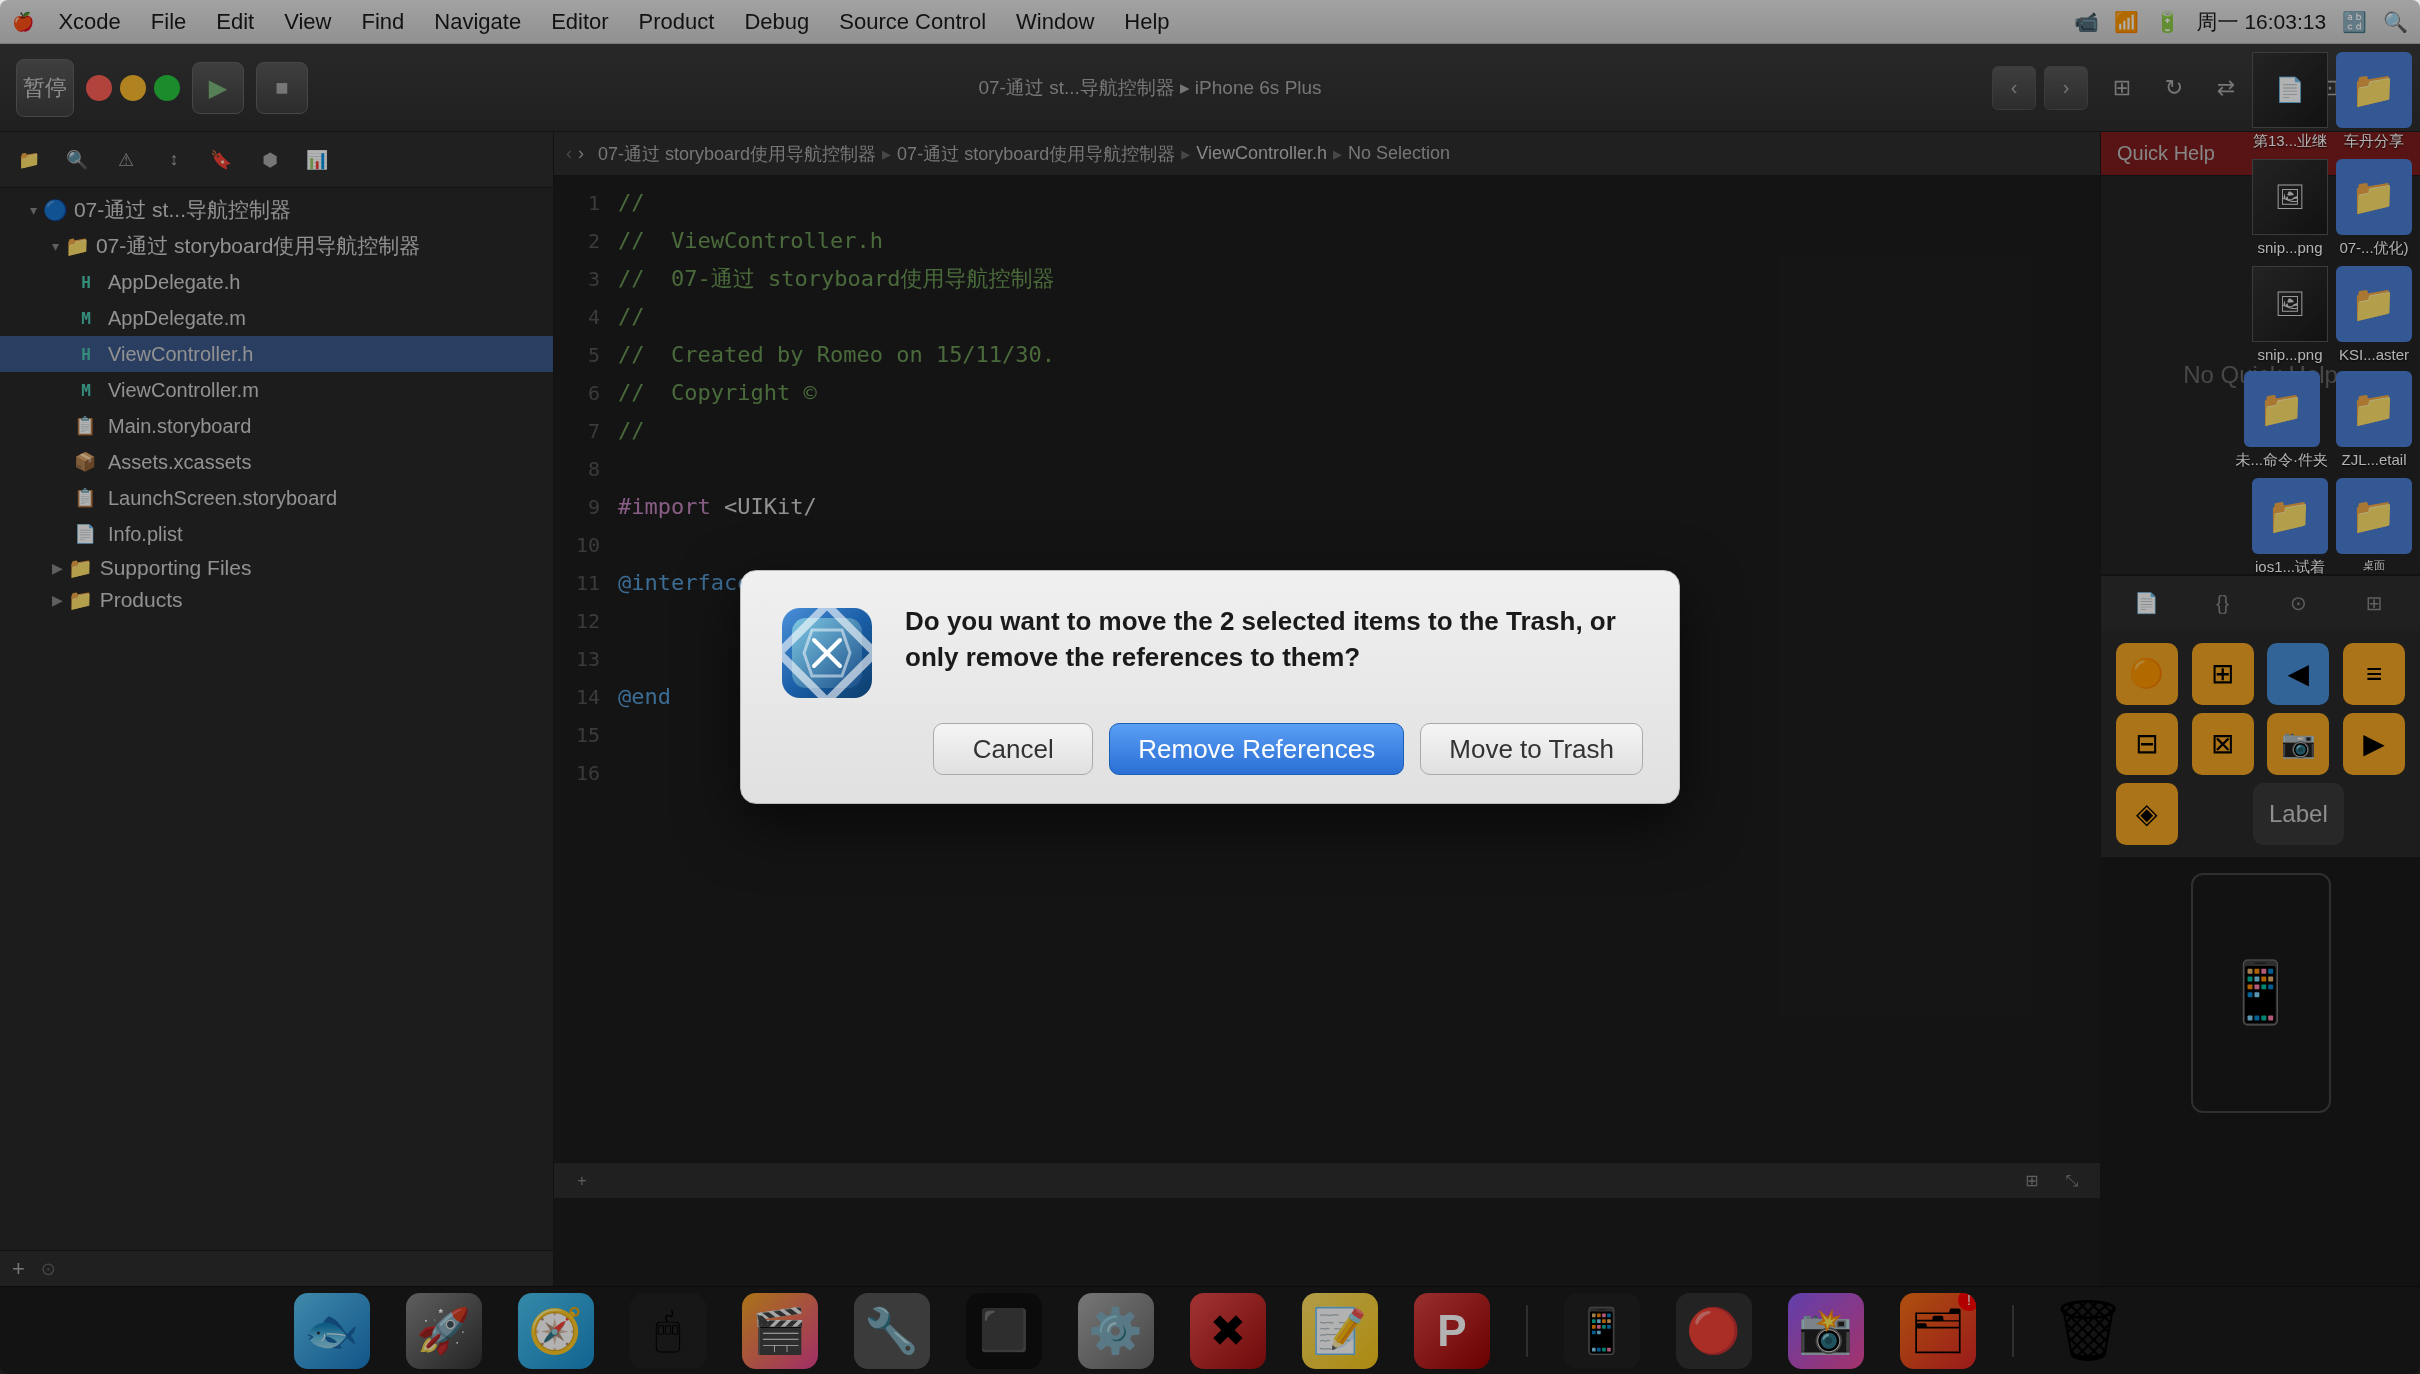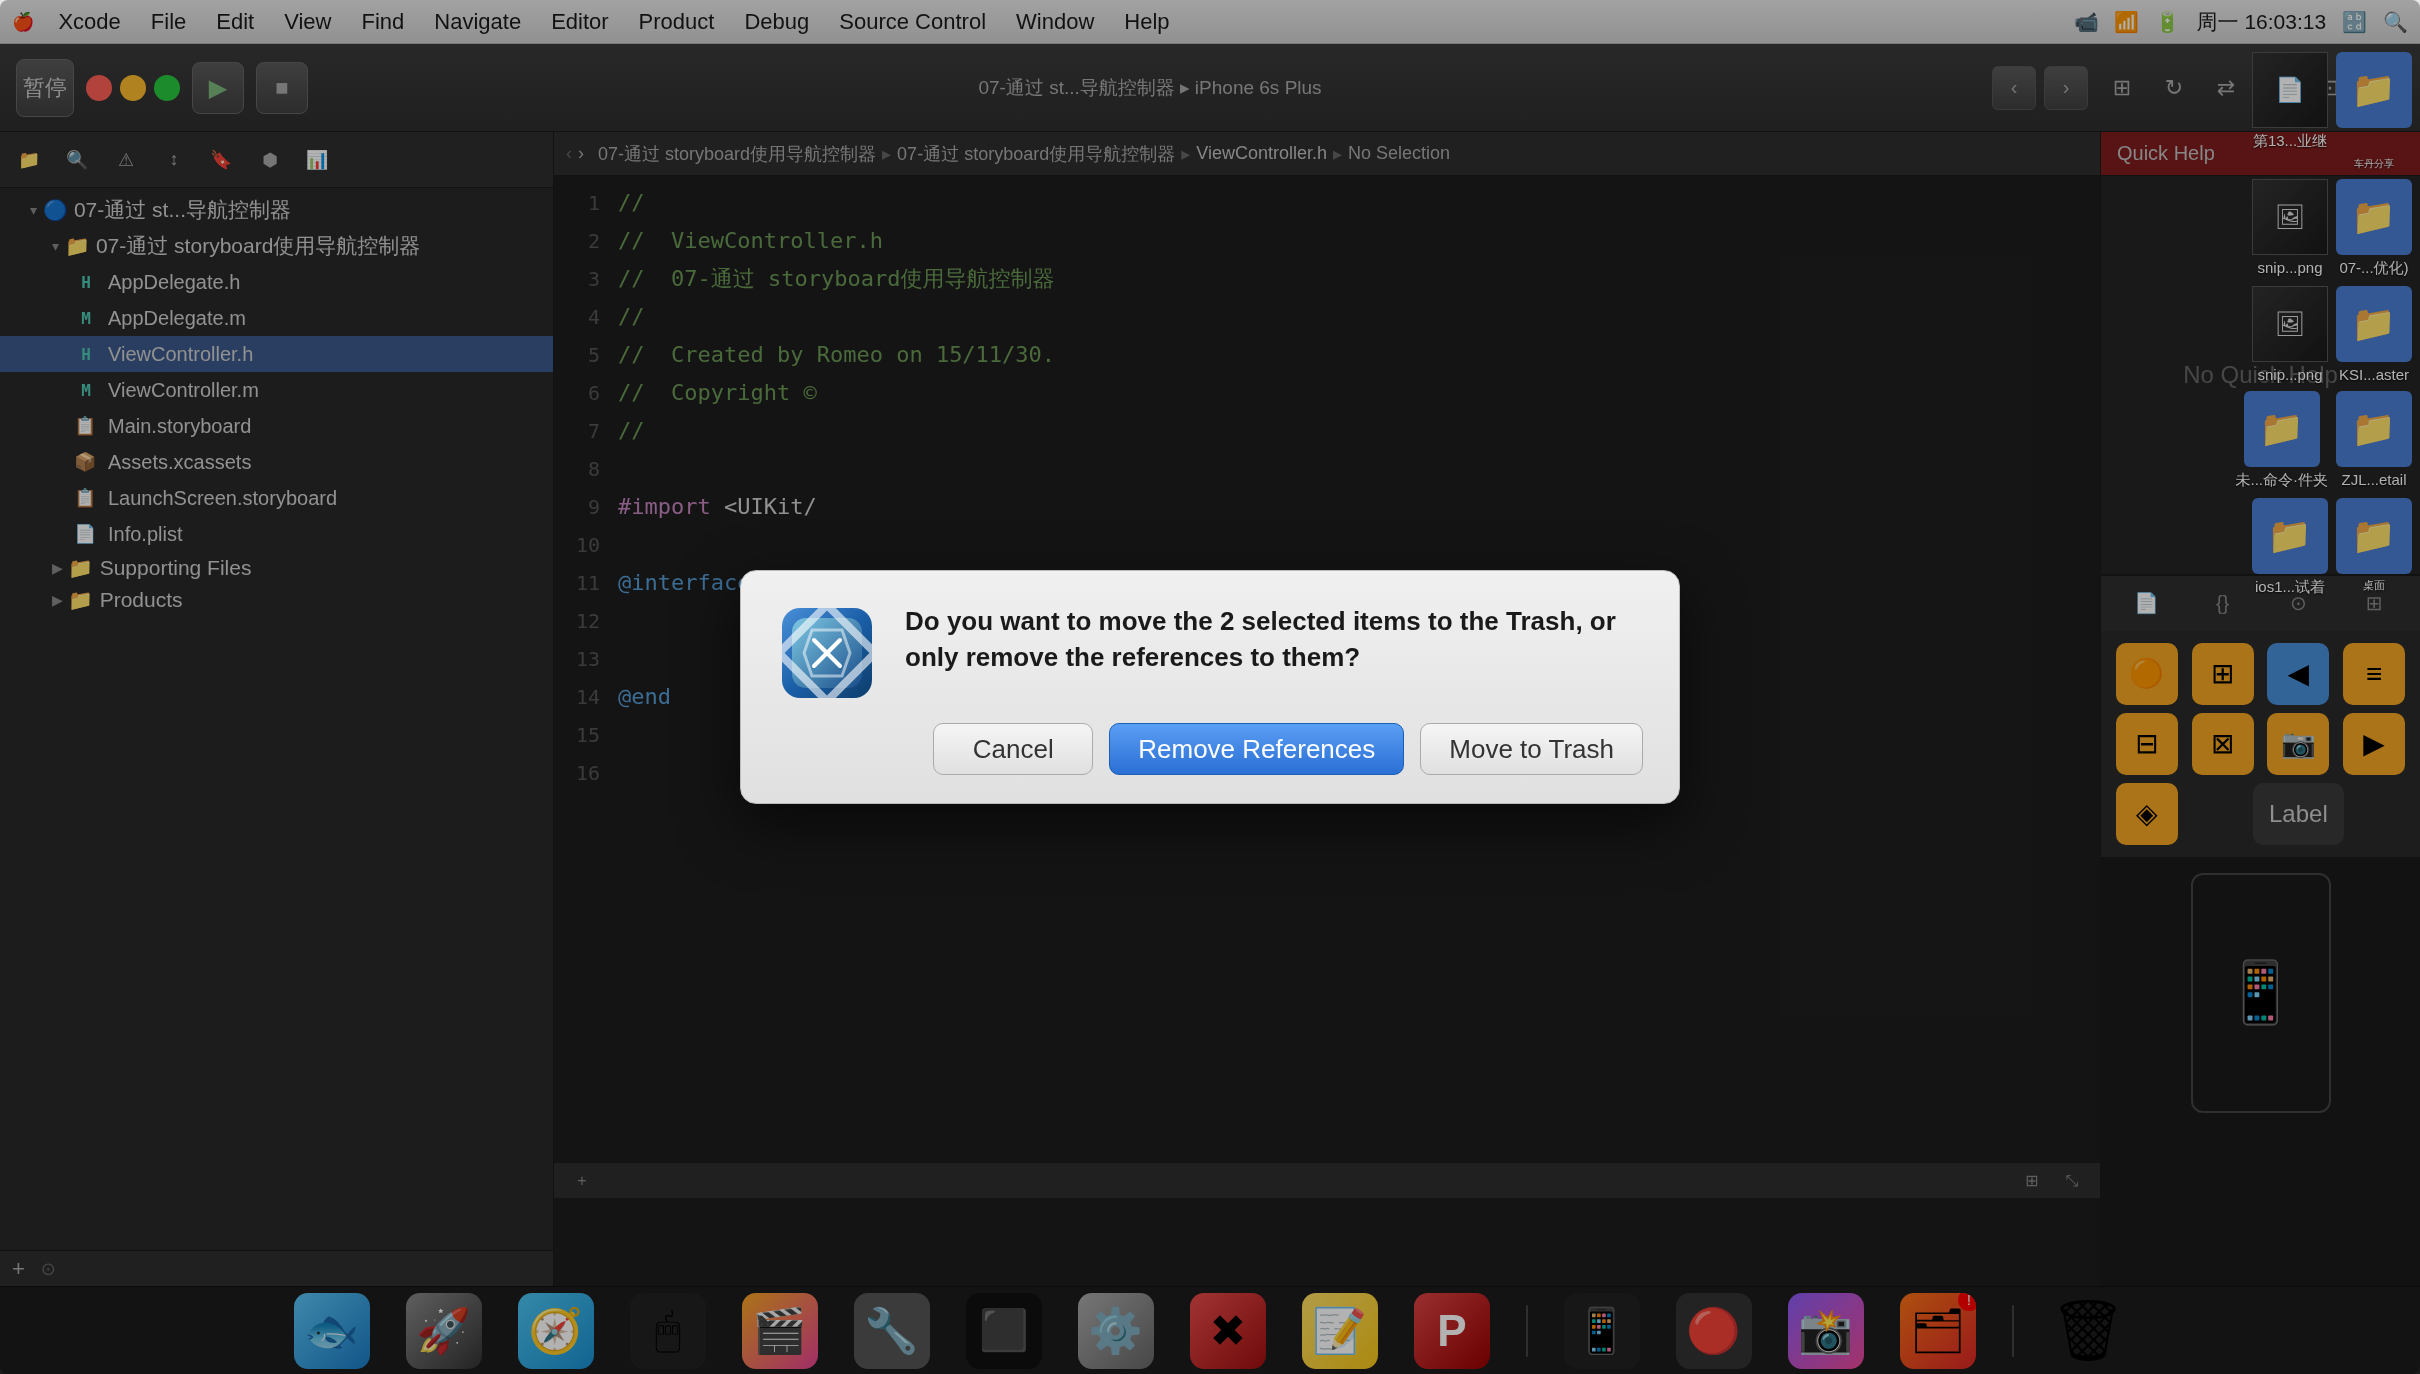--- a/index.html
+++ b/index.html
@@ -821,21 +821,21 @@
 <div class="desktop-right">
   <div class="desktop-row">
     <div style="display:flex;flex-direction:column;align-items:center;gap:4px;">
       <div style="width:76px;height:76px;background:linear-gradient(135deg,#333,#1a1a1a);border:1px solid #555;display:flex;align-items:center;justify-content:center;font-size:11px;color:#ddd;text-align:center;overflow:hidden;padding:4px;">
         <span style="font-size:24px;">📄</span>
       </div>
       <span style="font-size:15px;color:white;text-shadow:0 1px 2px rgba(0,0,0,0.9);text-align:center;">第13...业继</span>
     </div>
     <div style="display:flex;flex-direction:column;align-items:center;gap:4px;">
       <div style="width:76px;height:76px;background:#4a7fd4;border-radius:6px;display:flex;align-items:center;justify-content:center;font-size:36px;">📁</div>
-      <span style="font-size:10px;color:white;text-shadow:0 1px 2px rgba(0,0,0,0.9);text-align:left;margin-top:25px;">车丹分享</span>
+      <span style="font-size:15px;color:white;text-shadow:0 1px 2px rgba(0,0,0,0.9);text-align:left;">车丹分享</span>
     </div>
   </div>
   <div class="desktop-row">
     <div style="display:flex;flex-direction:column;align-items:center;gap:4px;">
       <div style="width:76px;height:76px;background:linear-gradient(135deg,#333,#1a1a1a);border:1px solid #555;display:flex;align-items:center;justify-content:center;font-size:11px;color:#ddd;text-align:center;overflow:hidden;padding:4px;">
         <span style="font-size:24px;">🖼</span>
       </div>
       <span style="font-size:15px;color:white;text-shadow:0 1px 2px rgba(0,0,0,0.9);text-align:center;">snip...png</span>
     </div>
     <div style="display:flex;flex-direction:column;align-items:center;gap:4px;">

